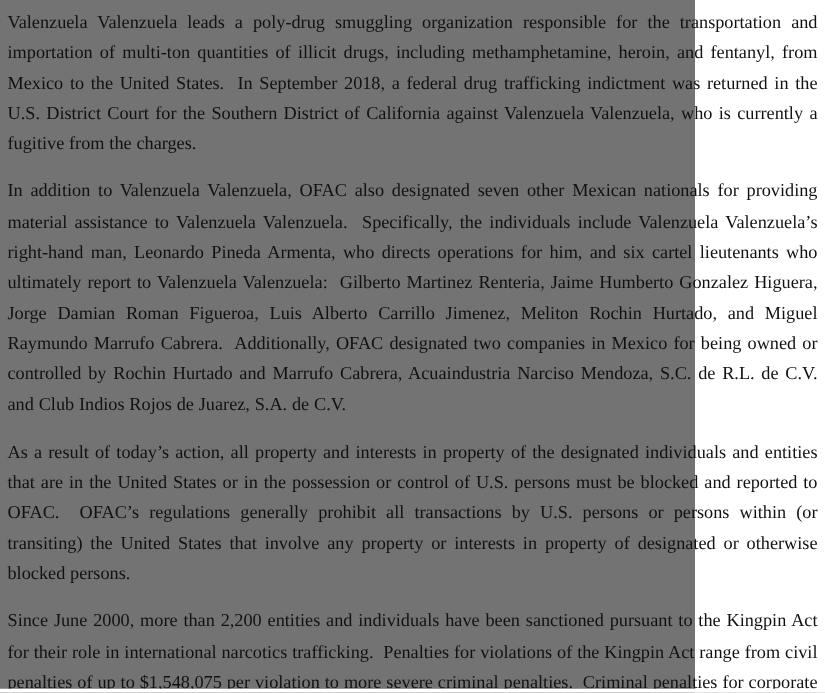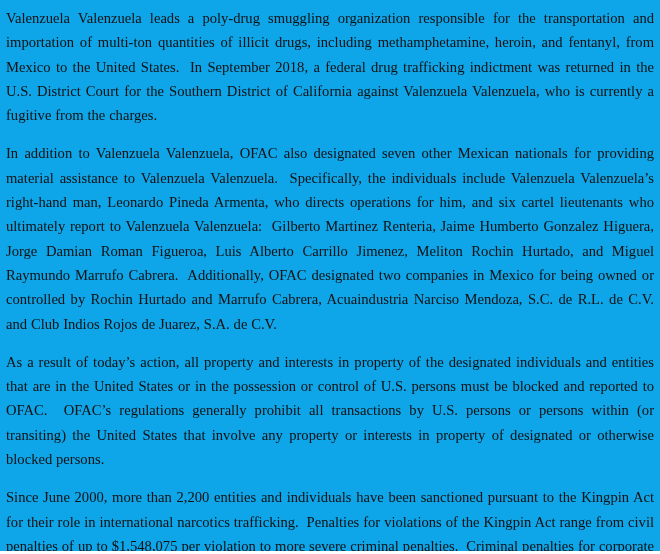--- a/index.html
+++ b/index.html
@@ -9,25 +9,25 @@
   }
   body {
     width: 660px;
     height: 554px;
     overflow: hidden;
     font-family: "Liberation Serif", serif;
     color: #000000;
   }
   #page {
     position: relative;
-    width: 660px;
+    width: 556px;
     height: 554px;
     box-sizing: border-box;
     padding: 6px 6px 0 6px;
-    background: #0ea5e9;
+    background: #737373;
   }
   .doc-body {
     width: 648px;
   }
   p.para {
     margin: 0 0 14px 0;
     font-size: 14.6px;
     line-height: 24.3px;
     text-align: justify;
     text-justify: inter-word;

